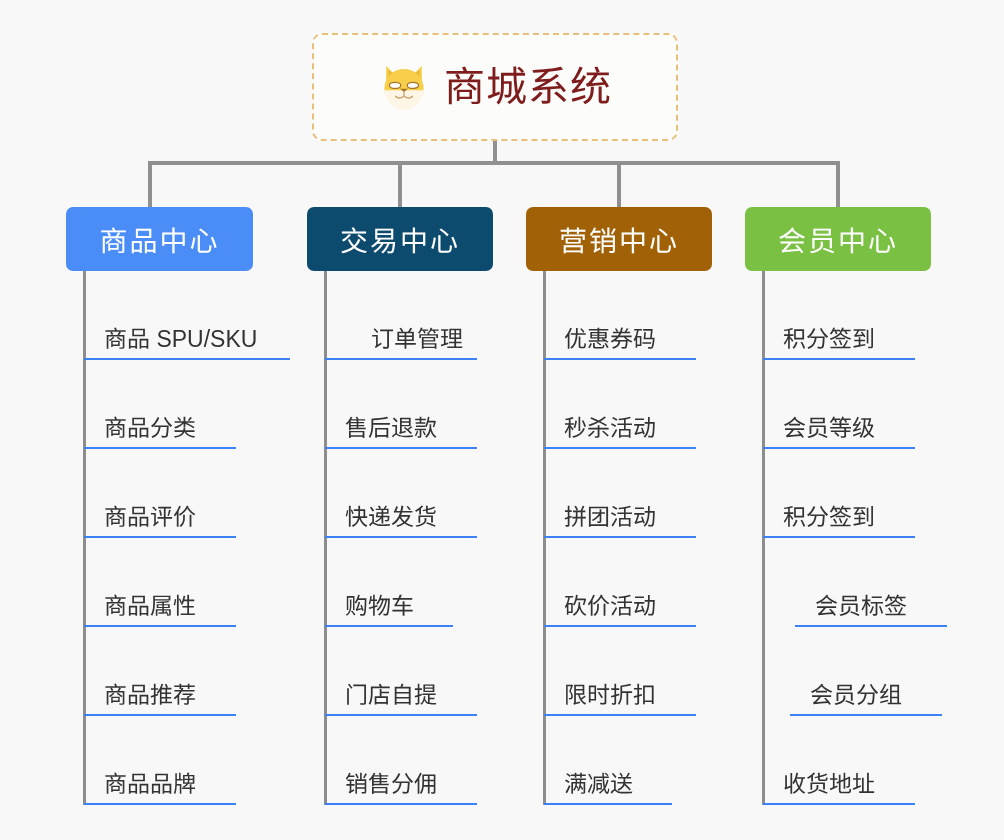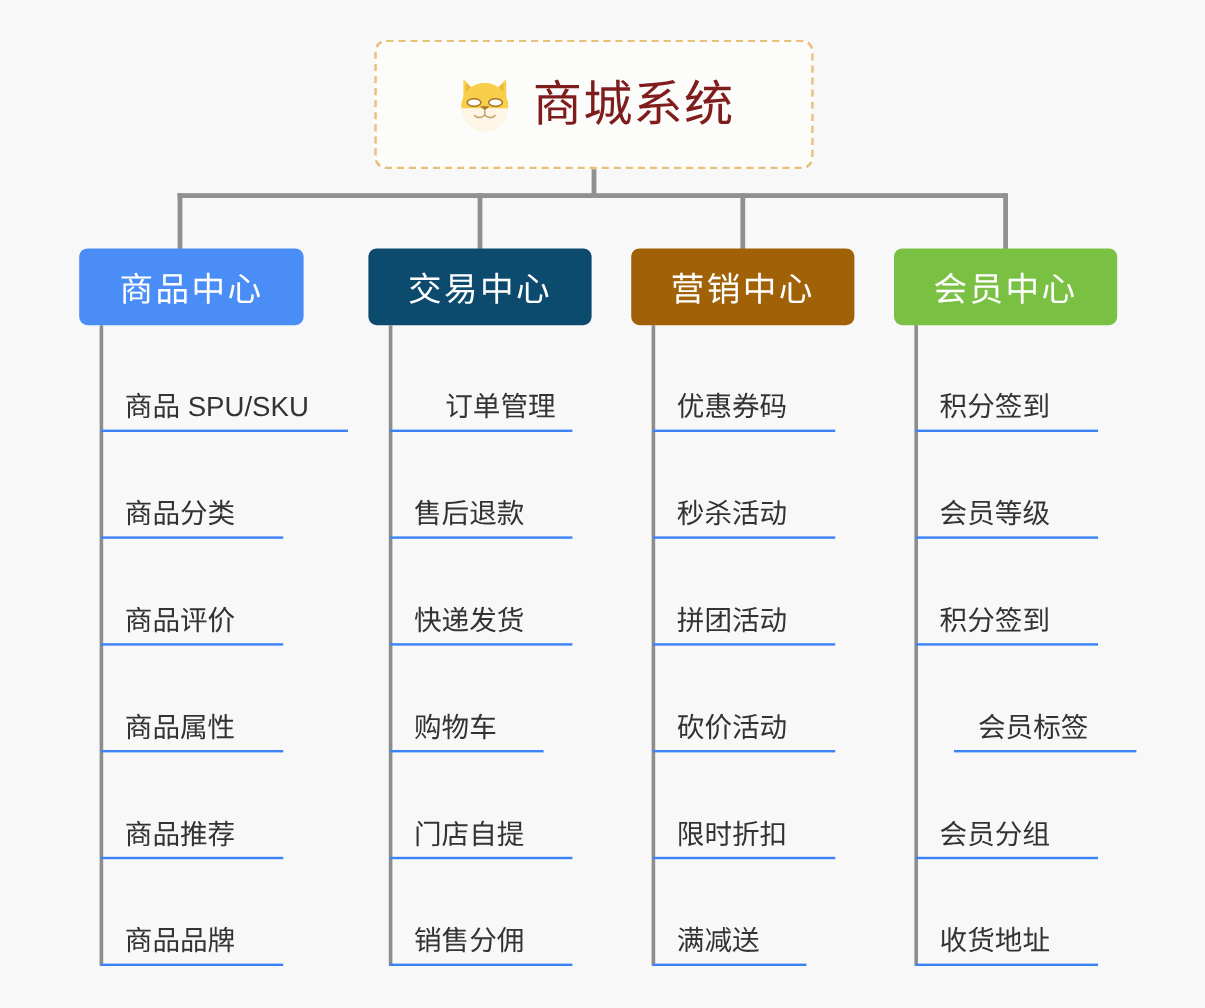--- a/index.html
+++ b/index.html
@@ -236,21 +236,21 @@
           </div>
           <div class="leaf-item" style="width: 152px;">
             <span class="leaf-label">会员等级</span>
           </div>
           <div class="leaf-item" style="width: 152px;">
             <span class="leaf-label">积分签到</span>
           </div>
           <div class="leaf-item" style="width: 152px; margin-left: 32px;">
             <span class="leaf-label">会员标签</span>
           </div>
-          <div class="leaf-item" style="width: 152px;">
+          <div class="leaf-item" style="width: 152px; margin-left: 27px;">
             <span class="leaf-label">会员分组</span>
           </div>
           <div class="leaf-item" style="width: 152px;">
             <span class="leaf-label">收货地址</span>
           </div>
         </div>
       </div>
     </div>
 
 </div>

